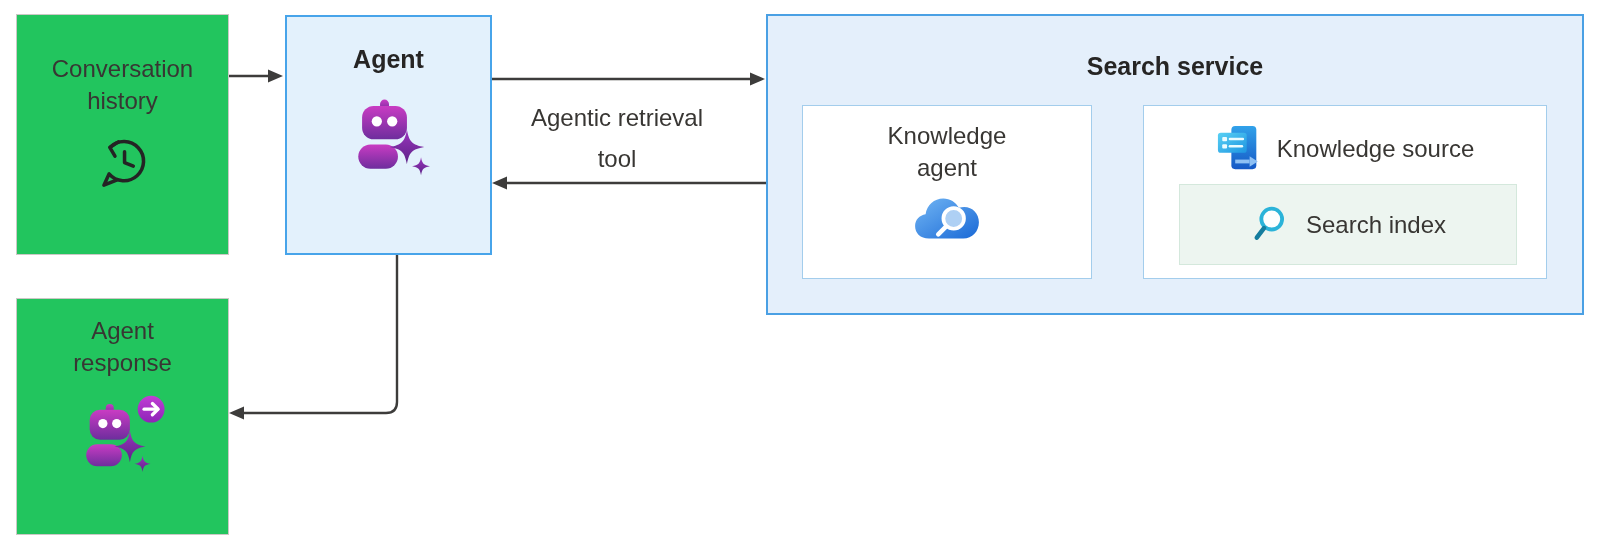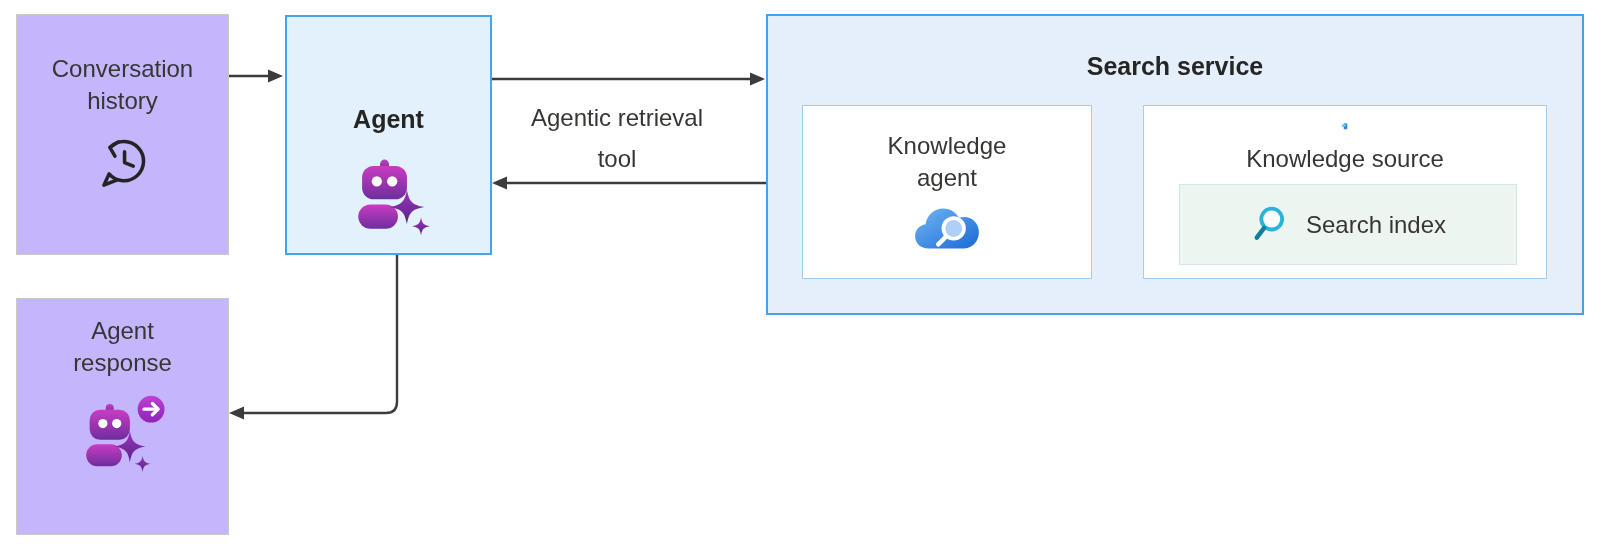--- a/index.html
+++ b/index.html
@@ -2,42 +2,42 @@
 <html><head>
 <meta charset="utf-8">
 <style>
   html,body{margin:0;padding:0;background:#ffffff;}
   .canvas{
     position:relative;width:1602px;height:555px;background:#ffffff;
     font-family:"Liberation Sans",sans-serif;color:#383633;overflow:hidden;
   }
   .edges-layer{position:absolute;left:0;top:0;width:1602px;height:555px;pointer-events:none;}
   .node{position:absolute;box-sizing:border-box;display:flex;flex-direction:column;align-items:center;text-align:center;}
-  .gray-box{background:#c4b5fd;border:1.4px solid #cbc8c5;}
+  .gray-box{background:#22c55e;border:1.4px solid #cbc8c5;}
   .agent-box{background:#e3f1fc;border:2.5px solid #47a4ea;}
   .service-box{background:#e4effb;border:2.5px solid #4aa0e4;}
   .white-box{background:#ffffff;border:1.4px solid #a3cdec;}
   .index-box{background:#edf5f0;border:1px solid #d4e8dc;}
   .node-label{font-size:24px;line-height:32px;color:#383633;}
   .bold-label{font-weight:bold;font-size:25px;color:#262524;}
   .conv-box{left:16px;top:14px;width:213px;height:241px;padding-top:38px;}
   .conv-box .node-label{width:190px;}
   .conv-box .icon{margin-top:14px;}
-  .agent-node{left:285px;top:15px;width:207px;height:240px;padding-top:86px;}
+  .agent-node{left:285px;top:15px;width:207px;height:240px;padding-top:26px;}
   .agent-node .icon{margin-top:24px;}
   .edge-label{
     position:absolute;left:512px;top:97px;width:210px;text-align:center;
     font-size:24px;line-height:41px;color:#383633;
   }
   .service-node{left:766px;top:14px;width:818px;height:301px;padding-top:34px;}
-  .ka-box{left:802px;top:105px;width:290px;height:174px;padding-top:24px;}
+  .ka-box{left:802px;top:105px;width:290px;height:174px;padding-top:14px;}
   .ka-box .node-label{width:170px;}
   .ka-box .icon{margin-top:8px;}
   .ks-box{left:1143px;top:105px;width:404px;height:174px;}
-  .ks-header{display:flex;align-items:center;justify-content:center;gap:13px;margin-top:17px;height:52px;flex-direction:column;}
+  .ks-header{display:flex;align-items:center;justify-content:center;gap:13px;margin-top:17px;height:52px;}
   .search-index{
     position:absolute;left:35px;top:78px;width:336px;height:79px;
     display:flex;align-items:center;justify-content:center;gap:18px;flex-direction:row;
   }
   .resp-box{left:16px;top:298px;width:213px;height:237px;padding-top:16px;}
   .resp-box .node-label{width:160px;}
   .resp-box .icon{margin-top:16px;}
 </style>
 </head>
 <body>

